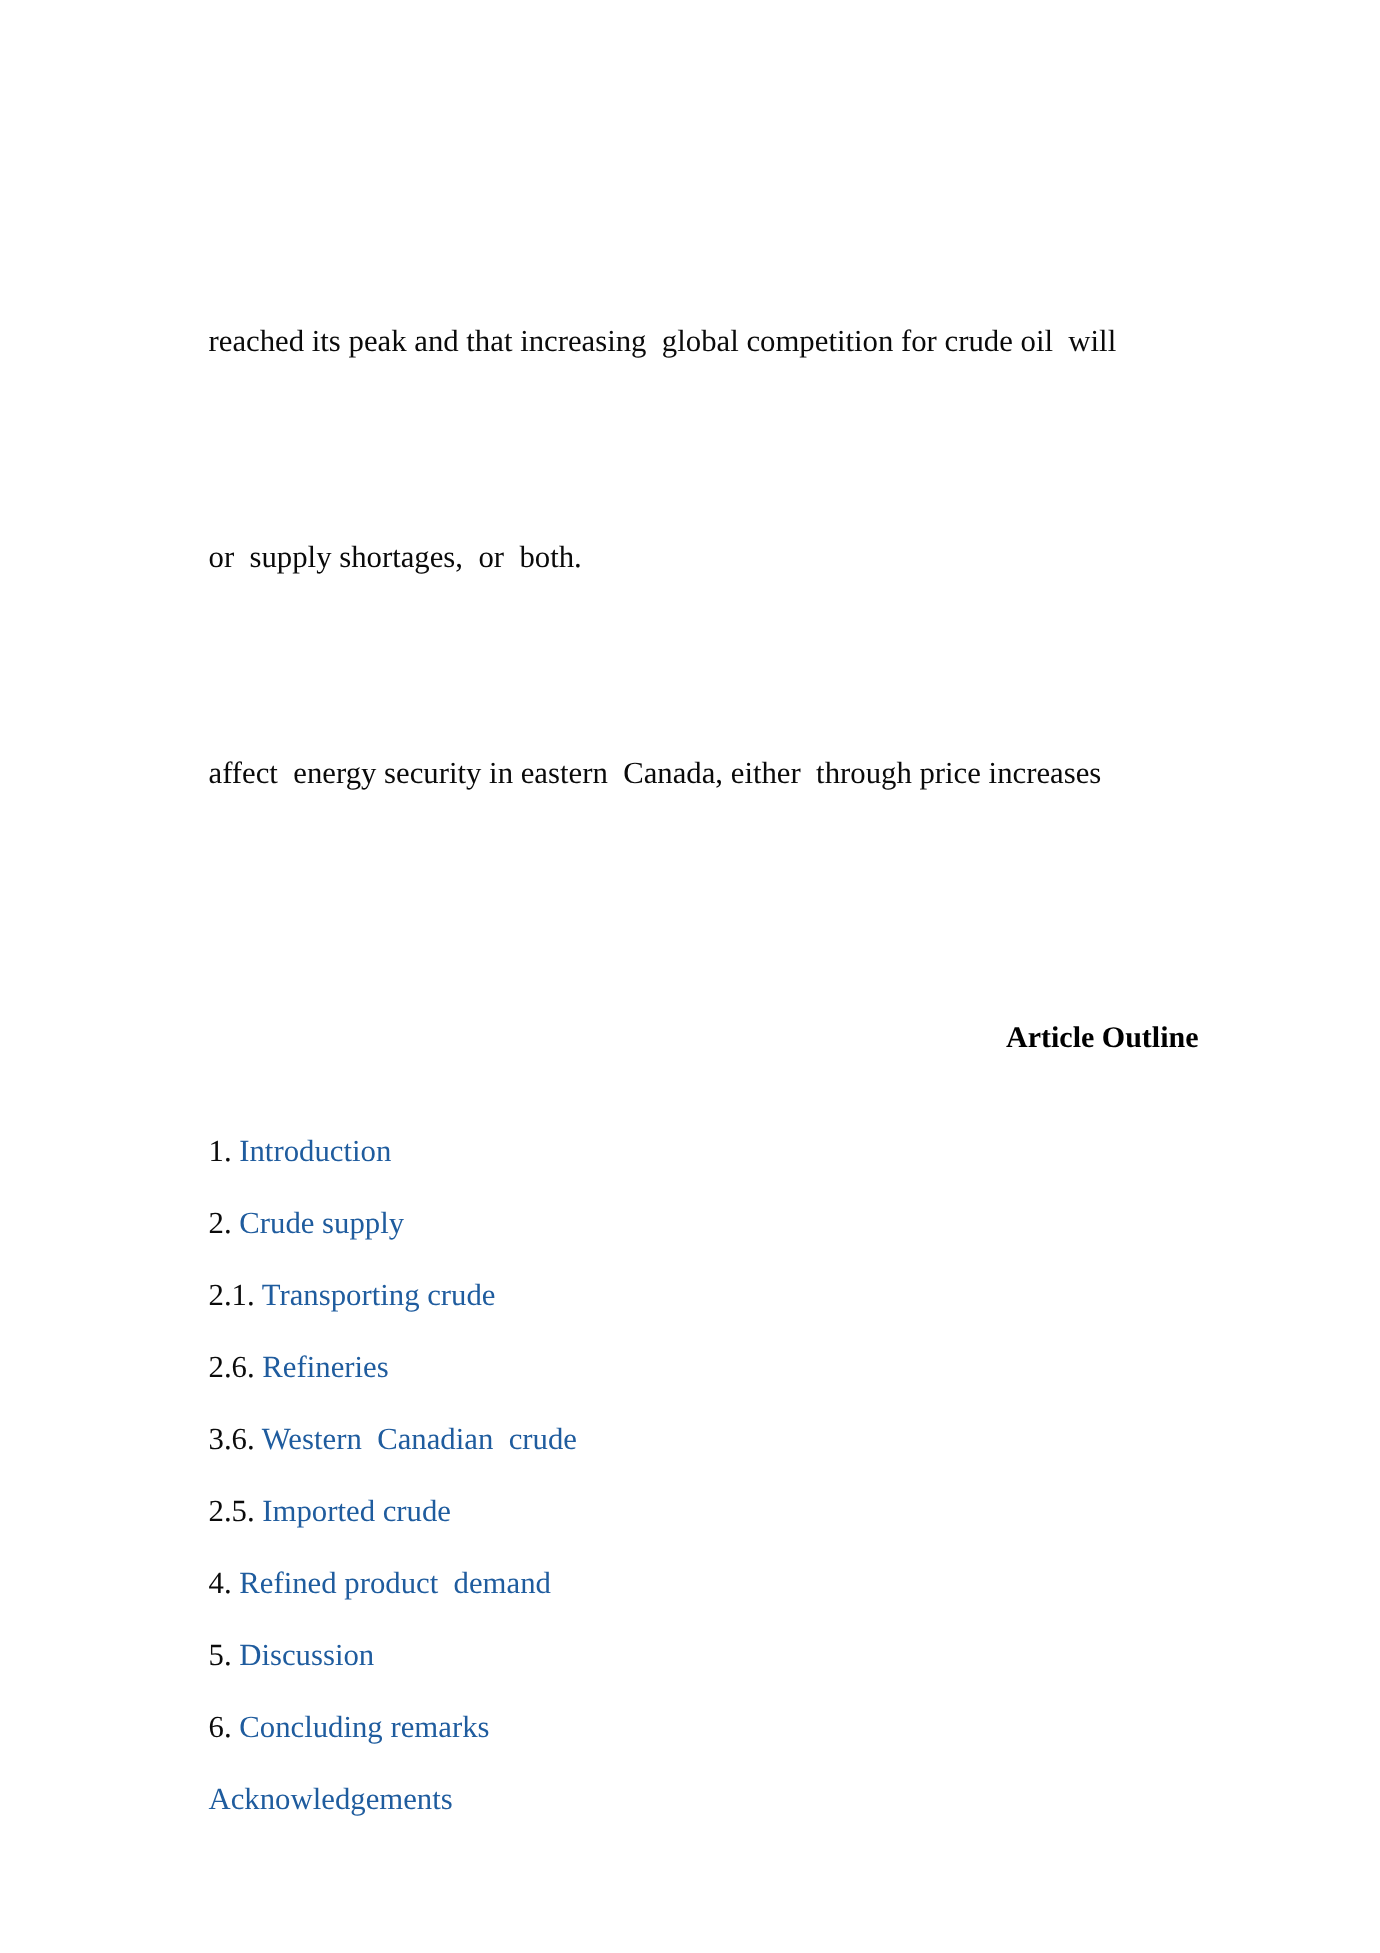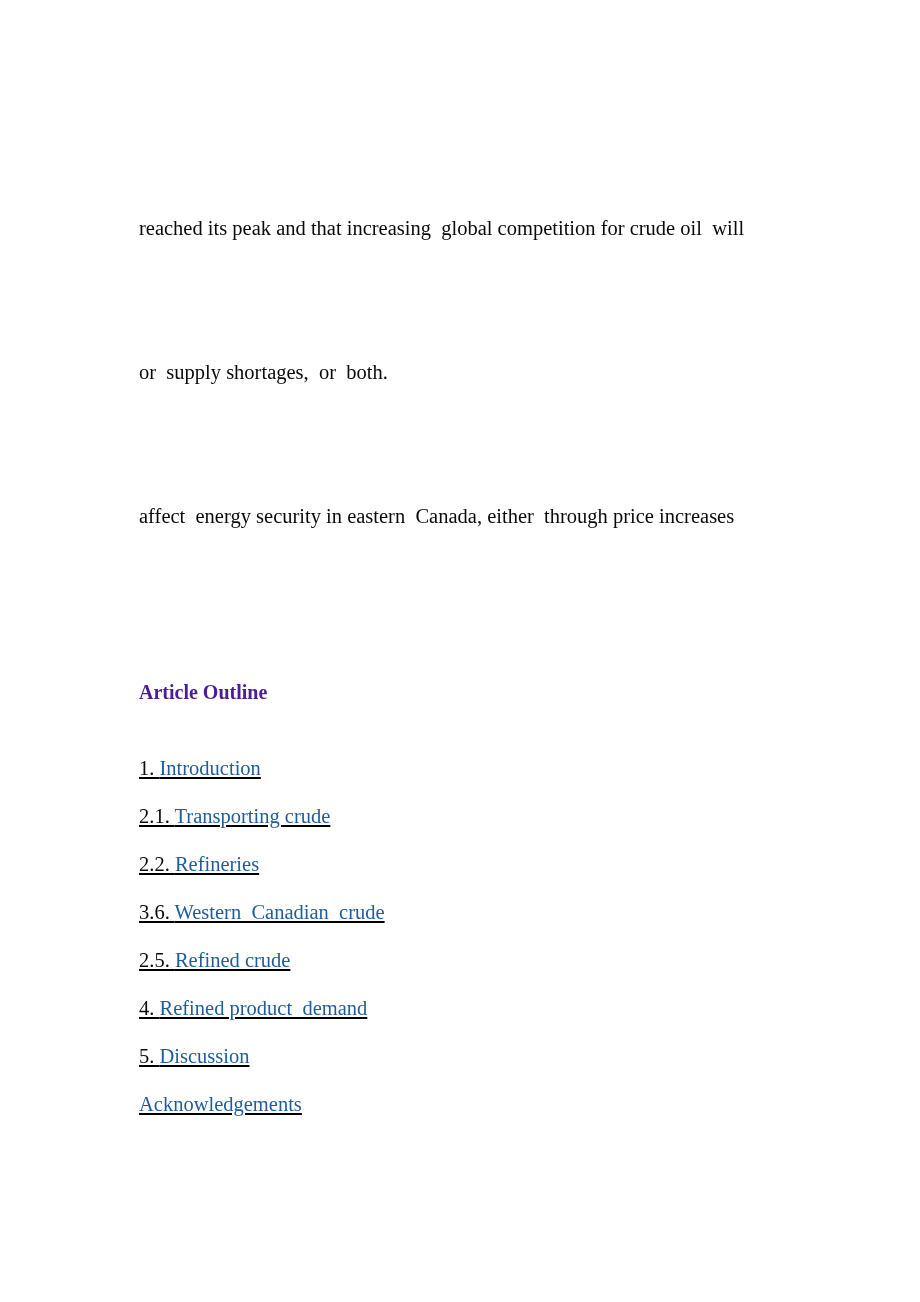--- a/index.html
+++ b/index.html
@@ -44,42 +44,42 @@
   }
   .para-line {
     display: block;
     white-space: pre;
   }
 
   
   .section-heading {
     font-size: 20px;
     font-weight: bold;
-    color: #4c1d95;
+    color: #000000;
     margin: 0;
     padding: 0;
     line-height: 24px;
+    text-align: right;
   }
   .heading-block {
     margin-top: 44px;
   }
 
   
   .outline {
     margin: 0;
     padding: 0;
     list-style: none;
     margin-top: 40px;
   }
   .outline-item {
     font-size: 20.5px;
     line-height: 48px;
     white-space: pre;
     color: #000000;
-    text-decoration: underline;
   }
   .outline-num {
     color: #0b0b0b;
   }
   .outline-link {
     color: #1f5c9e;
     text-decoration: none;
     cursor: pointer;
   }
   .outline-link.no-num {
@@ -97,34 +97,36 @@
       <span class="para-line">or  supply shortages,  or  both.</span>
       <span class="para-line">affect  energy security in eastern  Canada, either  through price increases</span>
     </p>
 
     <div class="heading-block">
       <h2 class="section-heading">Article Outline</h2>
 
       <ul class="outline">
         <li class="outline-item"><span class="outline-num">1. </span><a class="outline-link">Introduction</a></li>
 
+        <li class="outline-item"><span class="outline-num">2. </span><a class="outline-link">Crude supply</a></li>
 
         <li class="outline-item"><span class="outline-num">2.1. </span><a class="outline-link">Transporting crude</a></li>
 
-        <li class="outline-item"><span class="outline-num">2.2. </span><a class="outline-link">Refineries</a></li>
+        <li class="outline-item"><span class="outline-num">2.6. </span><a class="outline-link">Refineries</a></li>
 
         <li class="outline-item"><span class="outline-num">3.6. </span><a class="outline-link">Western  Canadian  crude</a></li>
 
 
-        <li class="outline-item"><span class="outline-num">2.5. </span><a class="outline-link">Refined crude</a></li>
+        <li class="outline-item"><span class="outline-num">2.5. </span><a class="outline-link">Imported crude</a></li>
 
 
         <li class="outline-item"><span class="outline-num">4. </span><a class="outline-link">Refined product  demand</a></li>
 
         <li class="outline-item"><span class="outline-num">5. </span><a class="outline-link">Discussion</a></li>
 
+        <li class="outline-item"><span class="outline-num">6. </span><a class="outline-link">Concluding remarks</a></li>
 
         <li class="outline-item"><span class="outline-num"></span><a class="outline-link no-num">Acknowledgements</a></li>
       </ul>
     </div>
 
   </div>
 </div>
 
 </body></html>

